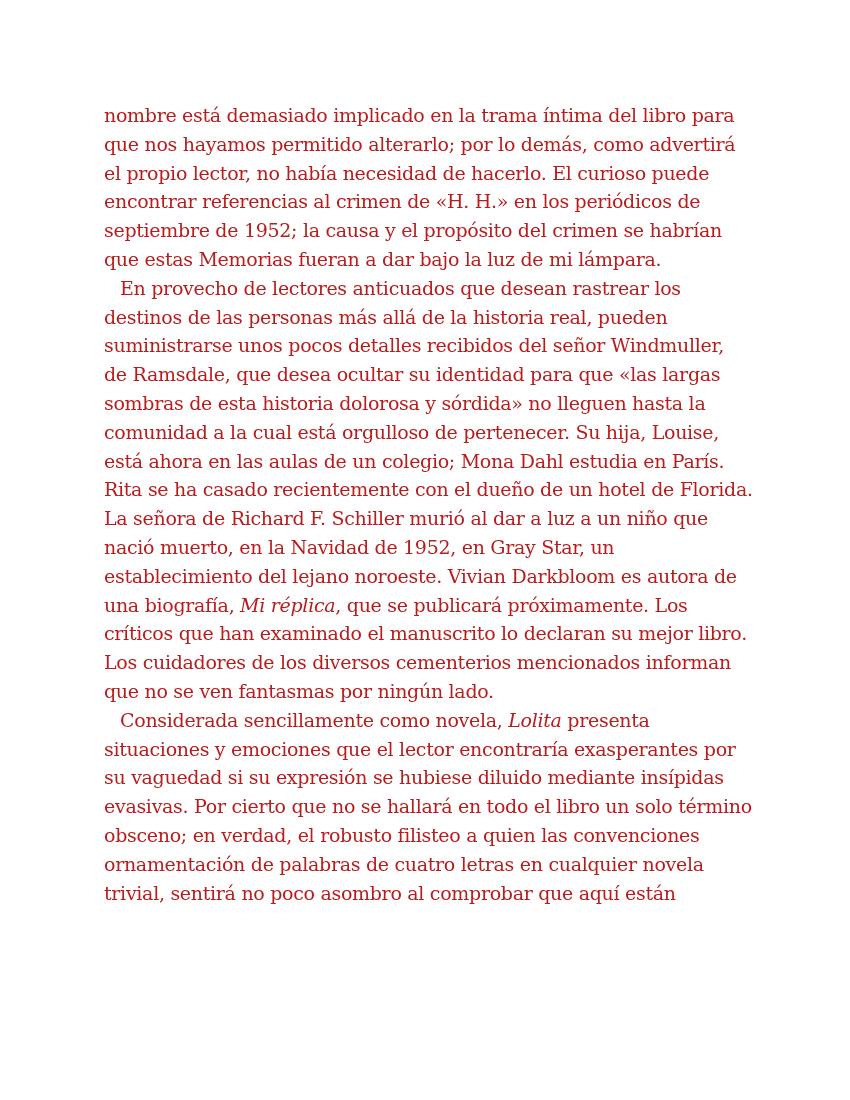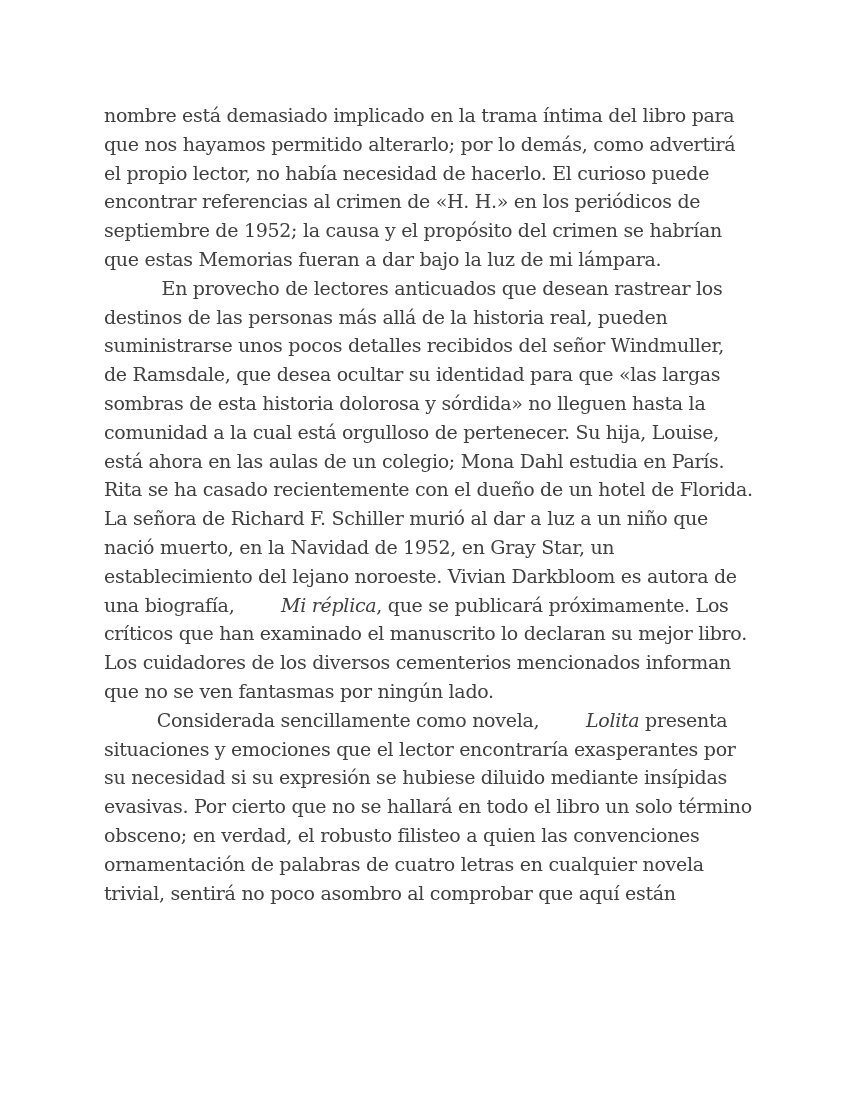--- a/index.html
+++ b/index.html
@@ -28,32 +28,30 @@
     margin: 0;
     padding: 0;
   }
   .line {
     height: 28.8px;
     line-height: 28.8px;
     white-space: nowrap;
   }
   .line.indent {
     text-indent: 16px;
-    text-align: center;
   }
   .line em {
     font-style: italic;
-    margin-left: 41px;
   }
 </style>
 </head>
 <body>
 
 <div class="page">
-  <div class="text-column" style="color: #404040;">
+  <div class="text-column" style="color: #b91c1c;">
       <div class="paragraph">
         <div class="line"><span>nombre está demasiado implicado en la trama íntima del libro para</span></div>
         <div class="line"><span>que nos hayamos permitido alterarlo; por lo demás, como advertirá</span></div>
         <div class="line"><span>el propio lector, no había necesidad de hacerlo. El curioso puede</span></div>
         <div class="line"><span>encontrar referencias al crimen de «H. H.» en los periódicos de</span></div>
         <div class="line"><span>septiembre de 1952; la causa y el propósito del crimen se habrían</span></div>
         <div class="line"><span>que estas Memorias fueran a dar bajo la luz de mi lámpara.</span></div>
       </div>
       <div class="paragraph">
         <div class="line indent"><span>En provecho de lectores anticuados que desean rastrear los</span></div>
@@ -68,20 +66,20 @@
         <div class="line"><span>nació muerto, en la Navidad de 1952, en Gray Star, un</span></div>
         <div class="line"><span>establecimiento del lejano noroeste. Vivian Darkbloom es autora de</span></div>
         <div class="line"><span>una biografía, </span><em>Mi réplica</em><span>, que se publicará próximamente. Los</span></div>
         <div class="line"><span>críticos que han examinado el manuscrito lo declaran su mejor libro.</span></div>
         <div class="line"><span>Los cuidadores de los diversos cementerios mencionados informan</span></div>
         <div class="line"><span>que no se ven fantasmas por ningún lado.</span></div>
       </div>
       <div class="paragraph">
         <div class="line indent"><span>Considerada sencillamente como novela, </span><em>Lolita</em><span> presenta</span></div>
         <div class="line"><span>situaciones y emociones que el lector encontraría exasperantes por</span></div>
-        <div class="line"><span>su necesidad si su expresión se hubiese diluido mediante insípidas</span></div>
+        <div class="line"><span>su vaguedad si su expresión se hubiese diluido mediante insípidas</span></div>
         <div class="line"><span>evasivas. Por cierto que no se hallará en todo el libro un solo término</span></div>
         <div class="line"><span>obsceno; en verdad, el robusto filisteo a quien las convenciones</span></div>
         <div class="line"><span>ornamentación de palabras de cuatro letras en cualquier novela</span></div>
         <div class="line"><span>trivial, sentirá no poco asombro al comprobar que aquí están</span></div>
       </div>
     </div>
 </div>
 
 </body></html>

